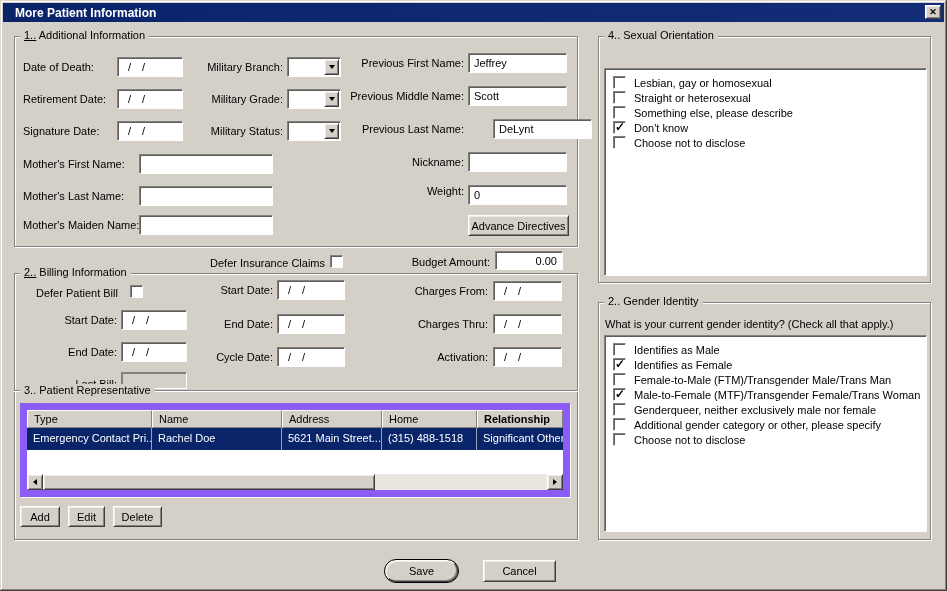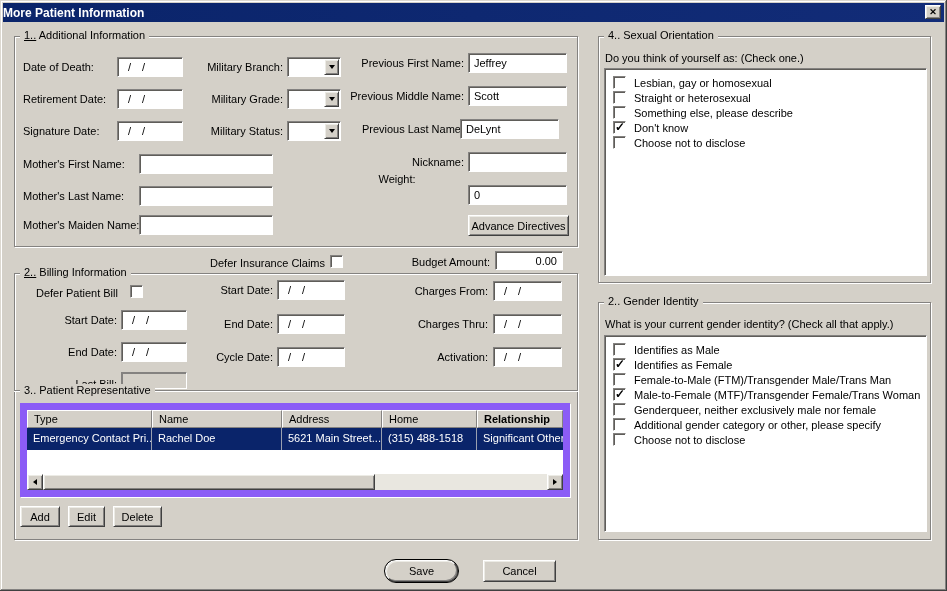--- a/index.html
+++ b/index.html
@@ -6,21 +6,21 @@
   html,body { width:947px; height:591px; }
   body { font-family:"Liberation Sans", sans-serif; font-size:11px; color:#000; }
   .win {
     position:relative; width:947px; height:591px; background:#d4d0c8; overflow:hidden;
     box-shadow: inset -1px -1px 0 #404040, inset 1px 1px 0 #dcd8d0,
                 inset -2px -2px 0 #848280, inset 2px 2px 0 #ffffff;
   }
   
   .titlebar { position:absolute; left:3px; top:3px; width:941px; height:19px;
     background:linear-gradient(to right,#0a246a,#122c78); display:flex; align-items:center; }
-  .titlebar .ttl { color:#fff; font-weight:bold; font-size:12px; padding-left:0; letter-spacing:0; }
+  .titlebar .ttl { color:#fff; font-weight:bold; font-size:12px; padding-left:12px; letter-spacing:0; }
   .closebtn { position:absolute; right:3px; top:2px; width:16px; height:14px;
     background:#d4d0c8; border:1px solid; border-color:#fff #404040 #404040 #fff;
     box-shadow:inset 1px 1px 0 #ecebe5, inset -1px -1px 0 #848280;
     display:flex; align-items:center; justify-content:center;
     font-size:9px; font-weight:bold; line-height:1; color:#000; }
   
   .group { position:absolute; border:1px solid #848280;
     box-shadow: inset 1px 1px 0 #ffffff, 1px 1px 0 #ffffff; }
   .gtitle { position:absolute; top:-8px; left:5px; background:#d4d0c8; padding:0 4px;
     font-size:11px; white-space:nowrap; display:inline-block; }
@@ -110,24 +110,24 @@
         <span class="tri-down"></span>
       </span></div>
   <div class="combo" style="left:287px; top:121px; width:54px; height:20px;"><span></span><span class="drop">
         <span class="tri-down"></span>
       </span></div>
 
   <span class="lbl r" style="left:330px; top:57px;  width:134px;">Previous First Name:</span>
   <span class="lbl r" style="left:330px; top:90px;  width:134px;">Previous Middle Name:</span>
   <span class="lbl r" style="left:330px; top:123px; width:134px;">Previous Last Name:</span>
   <span class="lbl r" style="left:330px; top:156px; width:134px;">Nickname:</span>
-  <span class="lbl r" style="left:330px; top:173px; width:134px;text-align:center;">Weight:</span>
+  <span class="lbl r" style="left:330px; top:185px; width:134px;">Weight:</span>
   <div class="fld" style="left:468px; top:53px;  width:99px; height:20px;">Jeffrey</div>
   <div class="fld" style="left:468px; top:86px;  width:99px; height:20px;">Scott</div>
-  <div class="fld" style="left:460px; top:119px; width:99px; height:20px;">DeLynt</div>
+  <div class="fld" style="left:493px; top:119px; width:99px; height:20px;">DeLynt</div>
   <div class="fld" style="left:468px; top:152px; width:99px; height:20px;"></div>
   <div class="fld" style="left:468px; top:185px; width:99px; height:20px;">0</div>
 
   <span class="lbl" style="left:23px; top:158px;">Mother's First Name:</span>
   <span class="lbl" style="left:23px; top:190px;">Mother's Last Name:</span>
   <span class="lbl" style="left:23px; top:219px;">Mother's Maiden Name:</span>
   <div class="fld" style="left:139px; top:154px; width:134px; height:20px;"></div>
   <div class="fld" style="left:139px; top:186px; width:134px; height:20px;"></div>
   <div class="fld" style="left:139px; top:215px; width:134px; height:20px;"></div>
 
@@ -197,21 +197,20 @@
     </div>
   </div>
 
   <div class="btn" style="left:20px;  top:506px; width:40px; height:21px;">Add</div>
   <div class="btn" style="left:68px;  top:506px; width:37px; height:21px;">Edit</div>
   <div class="btn" style="left:113px; top:506px; width:49px; height:21px;">Delete</div>
 
   <div class="group" style="left:598px; top:36px; width:333px; height:247px;">
     <span class="gtitle">4.. Sexual Orientation</span>
   </div>
-  <span class="lbl" style="left:605px; top:52px;">Do you think of yourself as:  (Check one.)</span>
   <div class="listbox" style="left:604px; top:68px; width:323px; height:208px;">
     <div class="litem">
         <span class="cb"></span>
         <span class="txt">Lesbian, gay or homosexual</span>
       </div>
     <div class="litem">
         <span class="cb"></span>
         <span class="txt">Straight or heterosexual</span>
       </div>
     <div class="litem">

